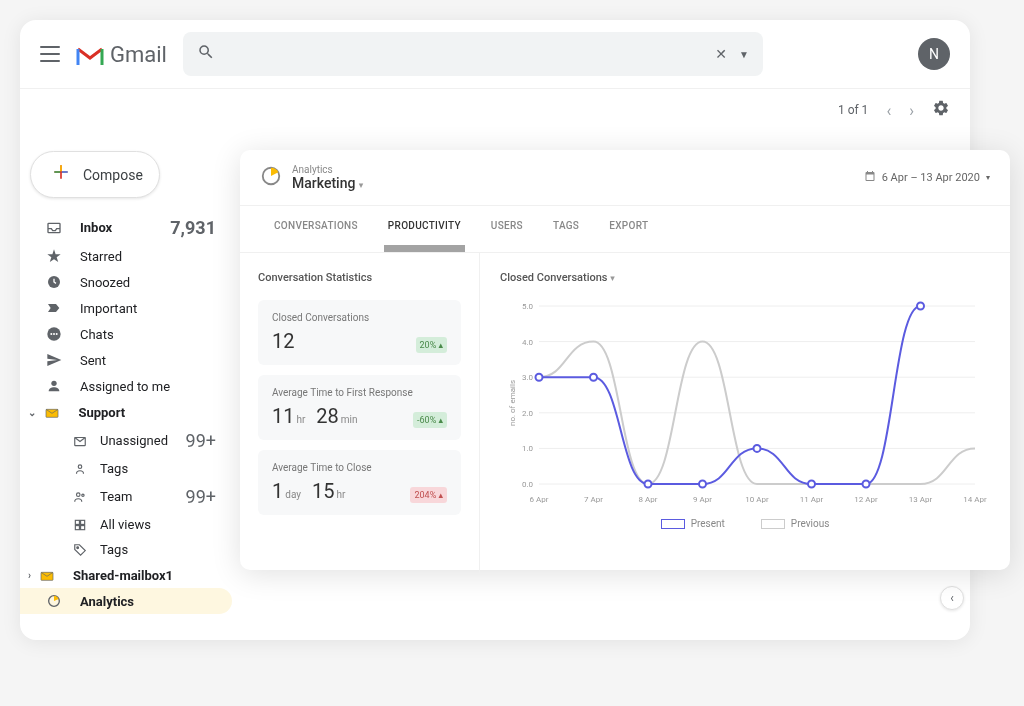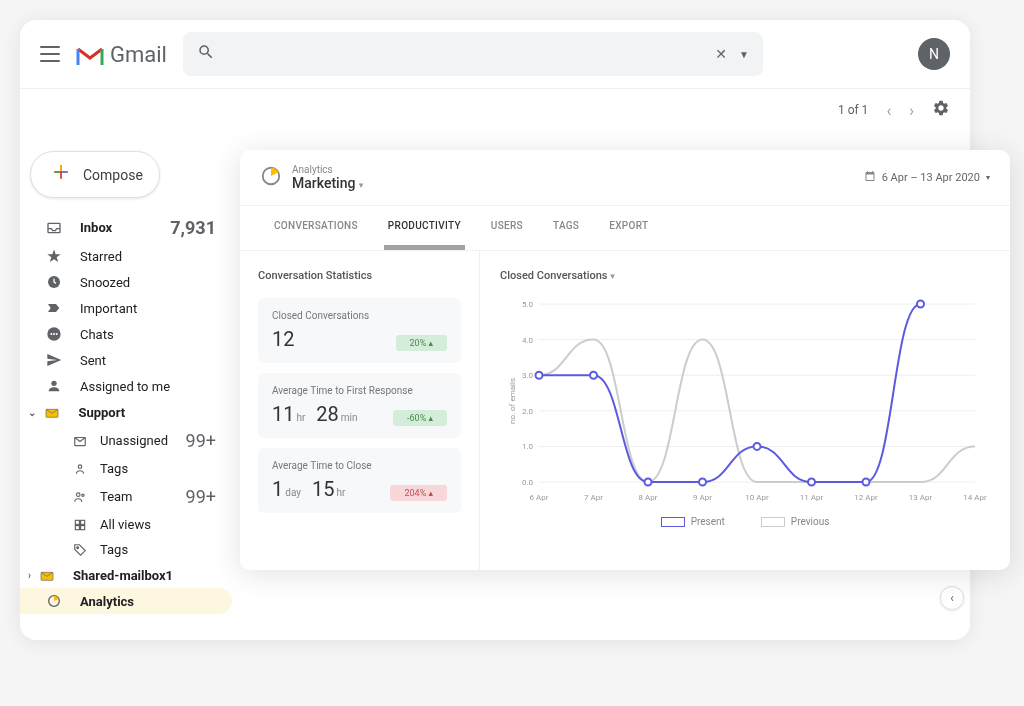--- a/index.html
+++ b/index.html
@@ -89,33 +89,33 @@
 .panel-header .date-range {
   margin-left: auto; font-size: 11px; color: #666;
   display: flex; align-items: center; gap: 6px; cursor: pointer;
 }
 .panel-tabs {
   display: flex; gap: 22px; padding: 0 30px;
   border-bottom: 1px solid #f0f0f0; font-size: 10px;
   color: #888; font-weight: 500; letter-spacing: 0.3px;
 }
 .panel-tab { padding: 14px 4px; cursor: pointer; }
-.panel-tab.active { color: #333; border-bottom: 5px solid #a3a3a3; }
+.panel-tab.active { color: #333; border-bottom: 7px solid #a3a3a3; }
 .panel-body { display: flex; height: 320px; }
 .stats-col { width: 240px; padding: 18px; border-right: 1px solid #f0f0f0; }
 .stats-title { font-size: 11px; color: #555; font-weight: 500; margin-bottom: 16px; }
 .stat-card {
   background: #f7f8f9; border-radius: 6px; padding: 12px 14px;
   margin-bottom: 10px;
 }
 .stat-card .label { font-size: 10px; color: #777; margin-bottom: 6px; }
 .stat-card .row { display: flex; align-items: baseline; justify-content: space-between; }
 .stat-card .value { font-size: 20px; color: #333; font-weight: 400; }
 .stat-card .value .unit { font-size: 10px; color: #888; margin-left: 2px; margin-right: 6px; }
-.badge { font-size: 9px; padding: 3px 14px; border-radius: 3px; }
+.badge { font-size: 9px; padding: 3px 4px; border-radius: 3px; }
 .badge.green { background: #d4edda; color: #4a8a4a; }
 .badge.red { background: #f8d7da; color: #c05050; }
 .chart-col { flex: 1; padding: 18px 20px; }
 .chart-title { font-size: 11px; color: #555; font-weight: 500; margin-bottom: 14px; }
 .chart-title .dd { font-size: 9px; color: #999; }
 .chart-svg { width: 100%; height: 210px; }
 .legend { display: flex; gap: 36px; justify-content: center; margin-top: 6px; font-size: 10px; color: #888; }
 .legend-item { display: flex; align-items: center; gap: 6px; }
 .legend-swatch { width: 24px; height: 10px; border: 1.5px solid; }
 .legend-swatch.present { border-color: #5b5be0; }

